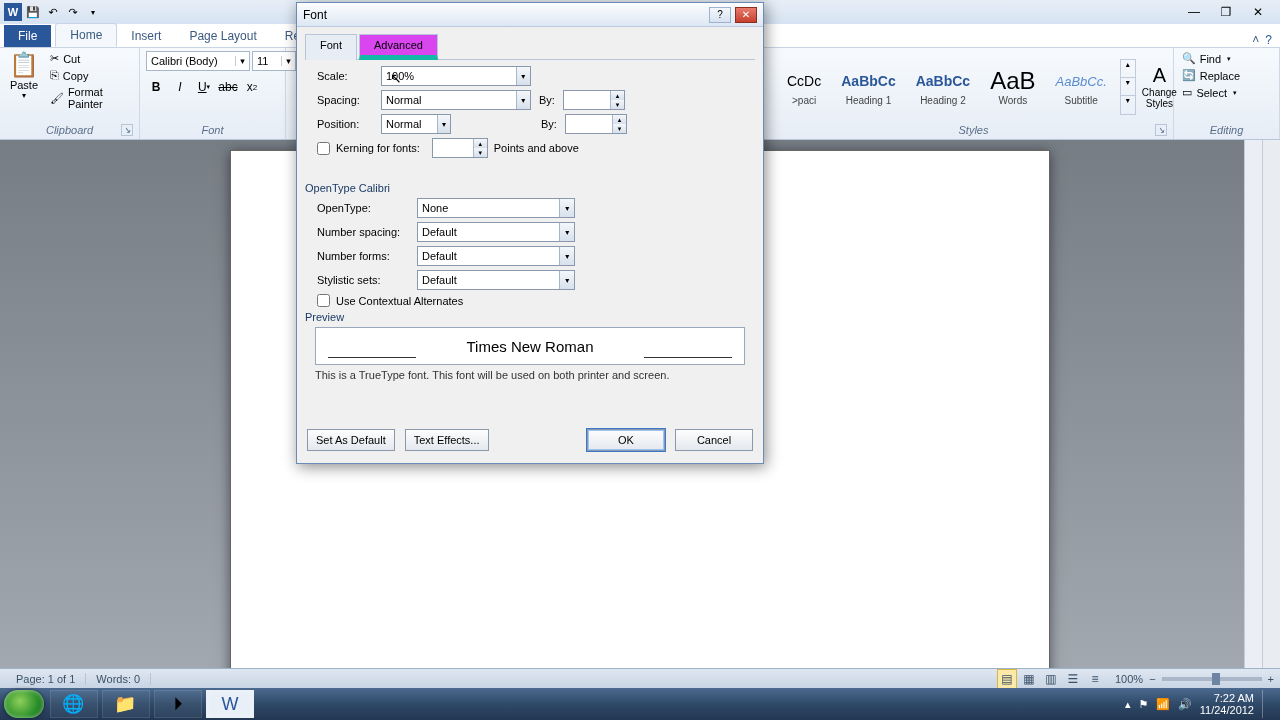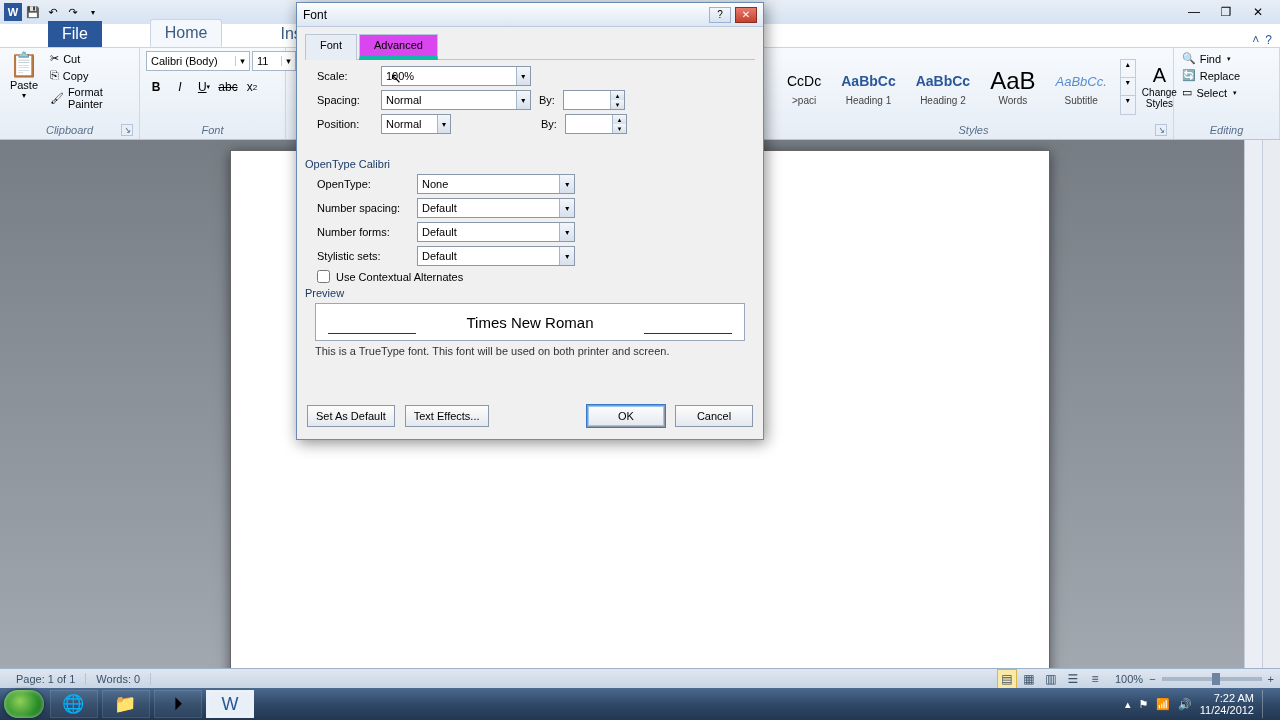--- a/index.html
+++ b/index.html
@@ -8,21 +8,21 @@
 
 .titlebar { height: 24px; background: linear-gradient(#e8eef6,#d6e3f3); display: flex; align-items: center; padding: 0 4px; font-size: 11px; }
 .titlebar .qat { display: flex; gap: 2px; align-items: center; }
 .titlebar .qat-icon { width: 18px; height: 18px; display: flex; align-items: center; justify-content: center; font-size: 11px; }
 .titlebar .spacer { flex: 1; }
 .titlebar .winbtns { display: flex; gap: 8px; padding-right: 6px; }
 .titlebar .winbtn { width: 24px; height: 16px; display: flex; align-items: center; justify-content: center; font-size: 12px; }
 
 
 .ribbon-tabs { height: 24px; background: #fff; display: flex; align-items: flex-end; padding-left: 4px; border-bottom: 1px solid #c9d4e4; }
-.ribbon-tab { font-size: 16px; padding: 4px 14px; color: #3b5a7f; cursor: pointer; margin-left: 44px; }
+.ribbon-tab { font-size: 12px; padding: 4px 14px; color: #3b5a7f; cursor: pointer; }
 .ribbon-tab.file { background: #2a579a; color: #fff; margin-right: 4px; }
 .ribbon-tab.active { background: #f4f8fd; border: 1px solid #c9d4e4; border-bottom: 1px solid #f4f8fd; border-radius: 3px 3px 0 0; }
 .ribbon-help { margin-left: auto; padding-right: 8px; display:flex; gap:6px; font-size:12px; color:#3b5a7f; }
 
 
 .ribbon { height: 92px; background: linear-gradient(#f7fafd,#e6edf6); border-bottom: 1px solid #b7c5d8; display: flex; font-size: 11px; }
 .group { border-right: 1px solid #cfd8e5; padding: 3px 6px 1px 6px; display: flex; flex-direction: column; }
 .group-body { flex: 1; display: flex; gap: 6px; align-items: flex-start; }
 .group-label { text-align: center; font-size: 11px; color: #5a6f8a; padding: 2px 0; position: relative; font-style: italic; }
 .group-label .dlauncher { position: absolute; right: 0; bottom: 2px; width: 12px; height: 12px; font-size: 9px; border: 1px solid #b7c5d8; display:flex; align-items:center; justify-content:center; }
@@ -346,20 +346,32 @@
       <span style="width:74px;"></span>
       <label style="width:auto;">By:</label>
       <div class="spin">
           <input style="">
           <div class="sv">
             <div class="sb">▴</div>
             <div class="sb">▾</div>
           </div>
         </div>
     </div>
+    <div class="chk">
+      <input type="checkbox" style="">
+      <span>Kerning for fonts:</span>
+      <div class="spin" style="margin-left:6px;">
+          <input style="width: 40px;">
+          <div class="sv">
+            <div class="sb">▴</div>
+            <div class="sb">▾</div>
+          </div>
+        </div>
+      <span>Points and above</span>
+    </div>
 
     <div style="height:14px;"></div>
     <div class="section">OpenType Calibri</div>
 
     <div class="form-row wide">
         <label>OpenType:</label>
         <div class="combo" style="width:158px;">
           <input value="None" style="">
           <div class="cbtn">▾</div>
         </div>

